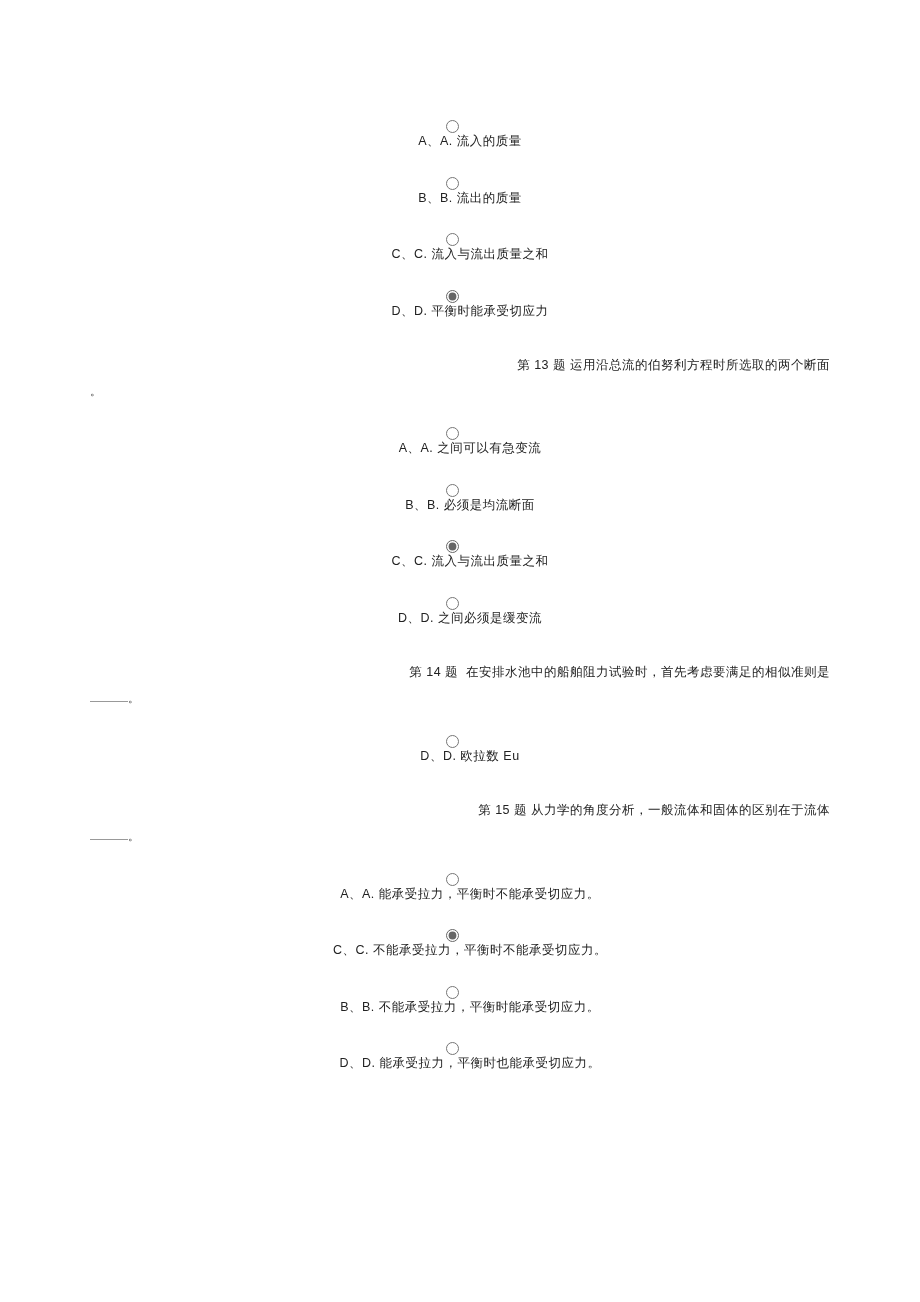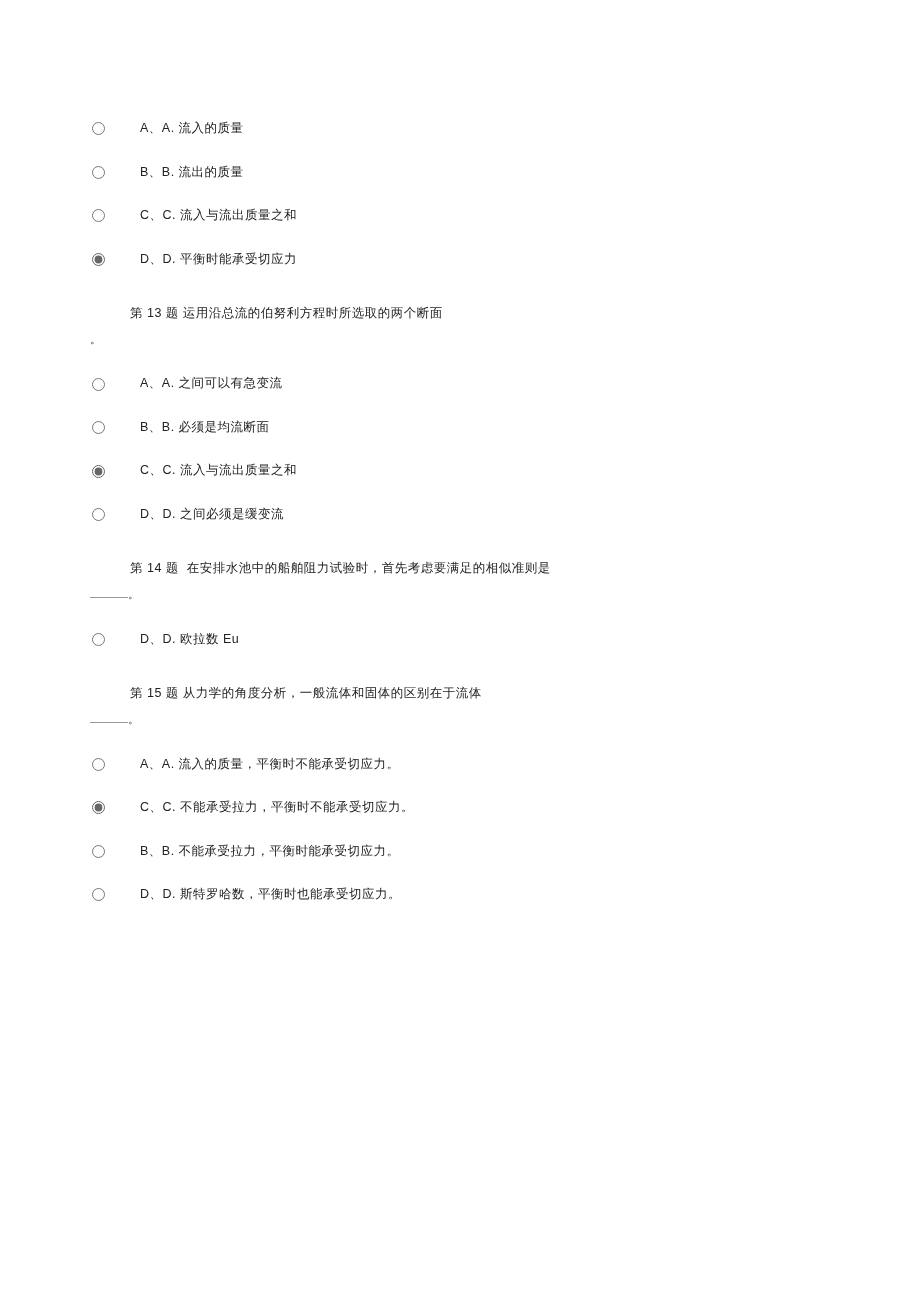--- a/index.html
+++ b/index.html
@@ -12,20 +12,21 @@
     line-height: 1.4;
   }
   .block {
     margin-bottom: 6px;
   }
   .choice-row {
     display: flex;
     align-items: center;
     margin-bottom: 26px;
     margin-left: 2px;
+    flex-direction: column;
   }
   .radio-wrap {
     width: 30px;
     display: flex;
     align-items: center;
     justify-content: flex-start;
   }
   .radio-wrap input[type="radio"] {
     transform: scale(1.0);
     margin: 0;
@@ -36,20 +37,21 @@
     font-size: 12.5px;
     color: #222;
     letter-spacing: 0.5px;
   }
   .qtext {
     margin: 30px 0 8px 40px;
     font-size: 12.5px;
     color: #222;
     letter-spacing: 0.5px;
     line-height: 2.4;
+    text-align: right;
   }
   .trail {
     font-size: 11px;
     color: #444;
     margin-left: 0;
     margin-top: -4px;
     margin-bottom: 28px;
     letter-spacing: 1px;
   }
   .blank {
@@ -138,33 +140,33 @@
 <div class="qtext">第 15 题  从力学的角度分析，一般流体和固体的区别在于流体</div>
 <div class="trail">
   <span class="blank"></span><span>。</span>
 </div>
 
 <div class="block">
   <div class="choice-row">
     <span class="radio-wrap">
       <input type="radio" name="q15" style="">
     </span>
-    <span class="choice-text">A、A. 流入的质量，平衡时不能承受切应力。</span>
+    <span class="choice-text">A、A. 能承受拉力，平衡时不能承受切应力。</span>
   </div>
   <div class="choice-row">
     <span class="radio-wrap">
       <input type="radio" name="q15" checked="" style="">
     </span>
     <span class="choice-text">C、C. 不能承受拉力，平衡时不能承受切应力。</span>
   </div>
   <div class="choice-row">
     <span class="radio-wrap">
       <input type="radio" name="q15" style="">
     </span>
     <span class="choice-text">B、B. 不能承受拉力，平衡时能承受切应力。</span>
   </div>
   <div class="choice-row">
     <span class="radio-wrap">
       <input type="radio" name="q15" style="">
     </span>
-    <span class="choice-text">D、D. 斯特罗哈数，平衡时也能承受切应力。</span>
+    <span class="choice-text">D、D. 能承受拉力，平衡时也能承受切应力。</span>
   </div>
 </div>
 
 </body></html>

